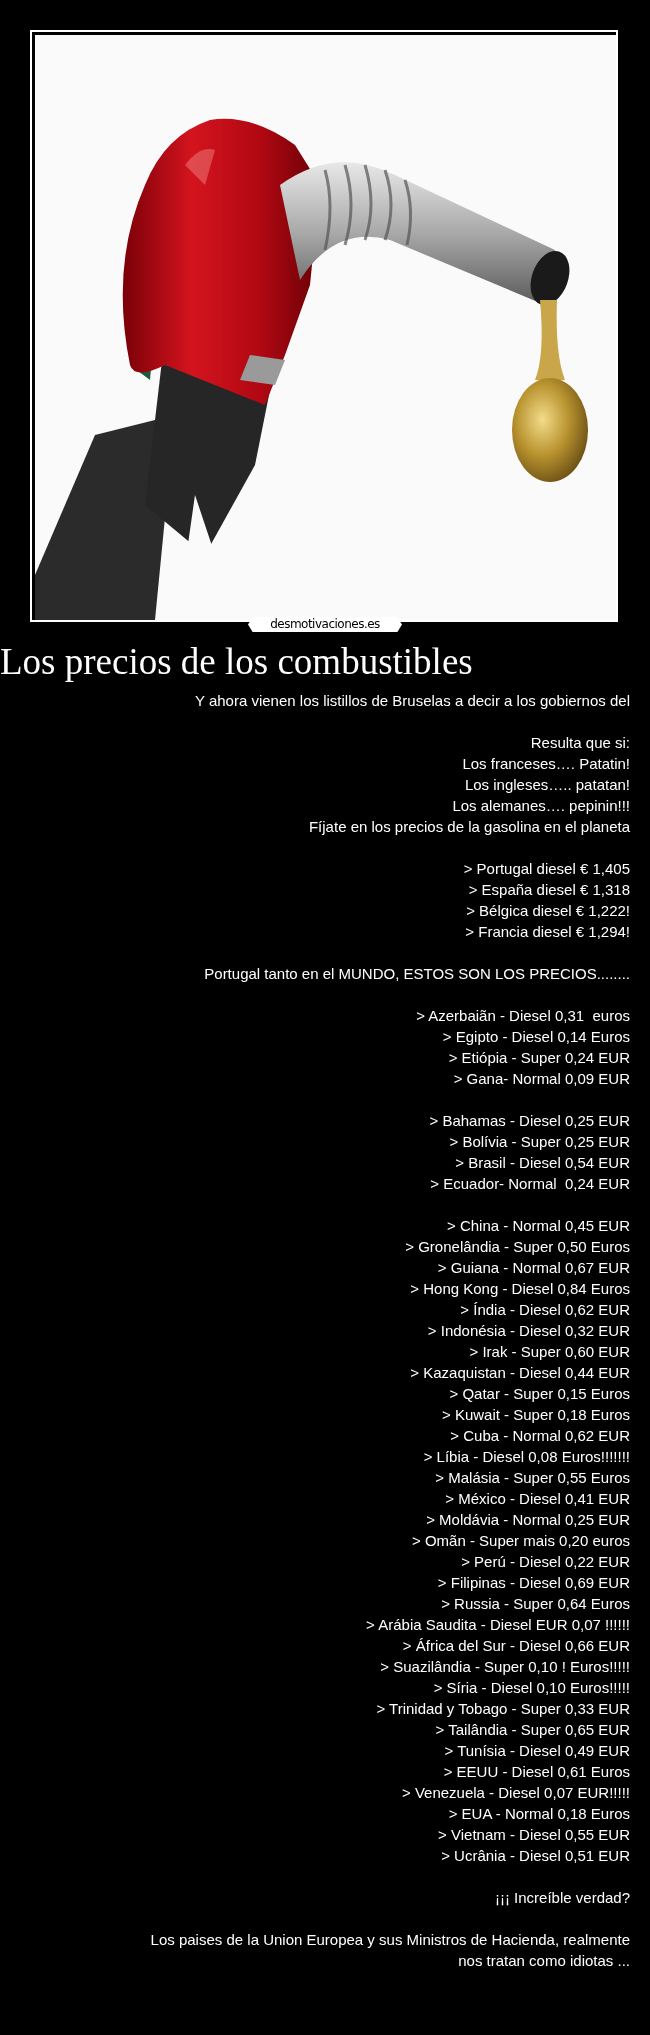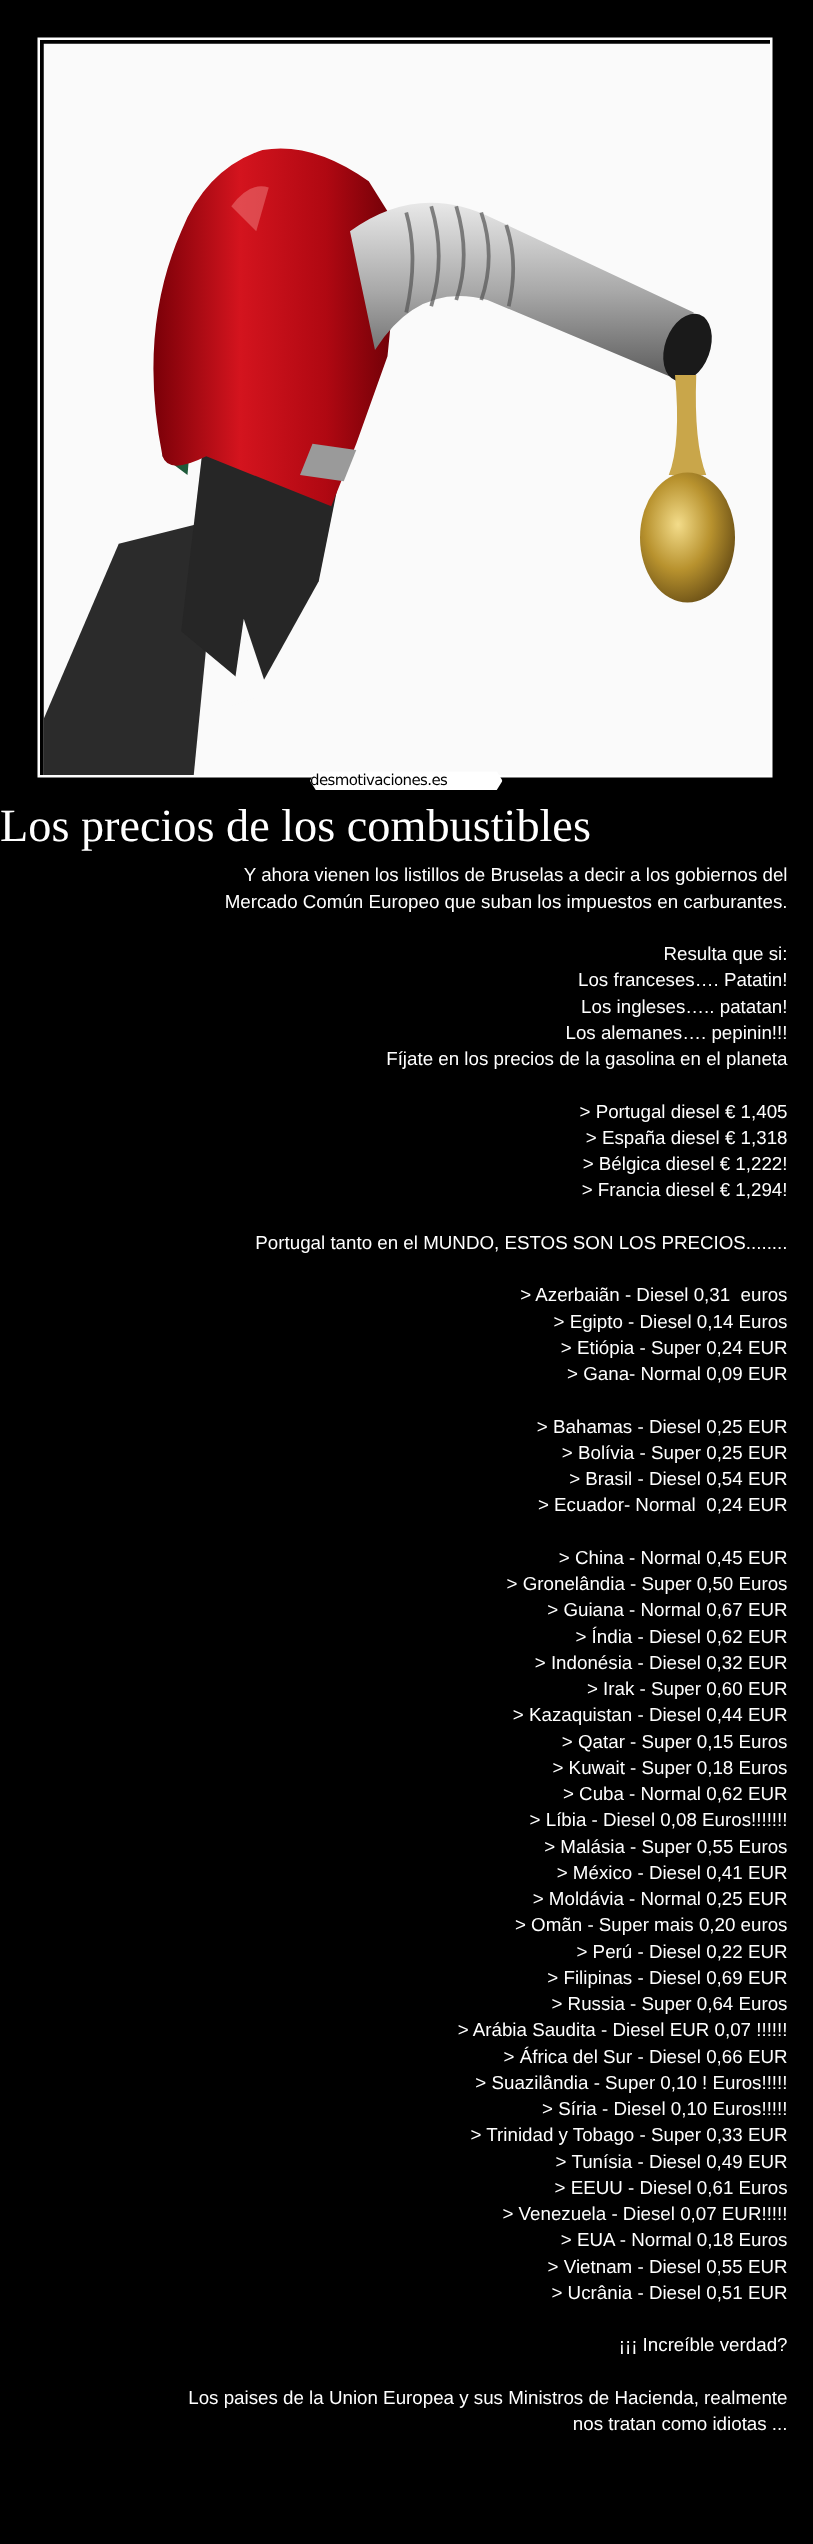--- a/index.html
+++ b/index.html
@@ -1,21 +1,21 @@
 <!DOCTYPE html>
 <html><head>
   <meta charset="utf-8">
   <style>
     html, body { margin: 0; padding: 0; background: #000; }
     body { width: 650px; height: 2035px; position: relative; overflow: hidden; font-family: "Liberation Sans", sans-serif; }
     .frame-outer { position: absolute; left: 30px; top: 30px; width: 588px; height: 592px; border: 2px solid #fff; box-sizing: border-box; }
     .photo { position: absolute; left: 35px; top: 35px; width: 581px; height: 585px; background: #fafafa; overflow: hidden; }
     .photo svg { width: 100%; height: 100%; display: block; }
     .watermark { position: absolute; left: 248px; top: 617px; width: 154px; height: 15px; background: #fff; color: #000;
-      font-family: "DejaVu Sans", sans-serif; font-size: 12px; line-height: 15px; text-align: left; letter-spacing: -0.5px;
+      font-family: "DejaVu Sans", sans-serif; font-size: 12px; line-height: 15px; text-align: center; letter-spacing: -0.5px;
       clip-path: polygon(3% 0, 97% 0, 100% 50%, 97% 100%, 3% 100%, 0 50%); }
     .title { position: absolute; left: 0; top: 640px; width: 566px; text-align: left; color: #fff;
       font-family: "Liberation Serif", "DejaVu Serif", serif; font-size: 37px; line-height: 44px; }
     .body-text { position: absolute; left: 20px; top: 690px; width: 610px; text-align: right; color: #fff;
       font-family: "Liberation Sans", sans-serif; font-size: 15px; line-height: 21px; }
     .body-text .line { display: block; white-space: pre; min-height: 21px; }
   </style>
 </head>
 <body>
 
@@ -65,21 +65,20 @@
     <path d="M505 265 Q510 320 500 345 L530 345 Q520 320 522 265 Z" fill="#c9a64a"></path>
     <ellipse cx="515" cy="395" rx="38" ry="52" fill="url(#gold)"></ellipse>
   </svg>
 </div>
 <div class="watermark">desmotivaciones.es</div>
 
 <div class="title">Los precios de los combustibles</div>
 
 <div class="body-text" id="body-lines">
     <span class="line">Y ahora vienen los listillos de Bruselas a decir a los gobiernos del</span>
-    <span class="line">Mercado Común Europeo que suban los impuestos en carburantes.</span>
     <span class="line"></span>
     <span class="line">Resulta que si:</span>
     <span class="line">Los franceses…. Patatin!</span>
     <span class="line">Los ingleses….. patatan!</span>
     <span class="line">Los alemanes…. pepinin!!!</span>
     <span class="line">Fíjate en los precios de la gasolina en el planeta</span>
     <span class="line"></span>
     <span class="line">&gt; Portugal diesel € 1,405</span>
     <span class="line">&gt; España diesel € 1,318</span>
     <span class="line">&gt; Bélgica diesel € 1,222!</span>
@@ -93,40 +92,42 @@
     <span class="line">&gt; Gana- Normal 0,09 EUR</span>
     <span class="line"></span>
     <span class="line">&gt; Bahamas - Diesel 0,25 EUR</span>
     <span class="line">&gt; Bolívia - Super 0,25 EUR</span>
     <span class="line">&gt; Brasil - Diesel 0,54 EUR</span>
     <span class="line">&gt; Ecuador- Normal  0,24 EUR</span>
     <span class="line"></span>
     <span class="line">&gt; China - Normal 0,45 EUR</span>
     <span class="line">&gt; Gronelândia - Super 0,50 Euros</span>
     <span class="line">&gt; Guiana - Normal 0,67 EUR</span>
+    <span class="line">&gt; Hong Kong - Diesel 0,84 Euros</span>
     <span class="line">&gt; Índia - Diesel 0,62 EUR</span>
     <span class="line">&gt; Indonésia - Diesel 0,32 EUR</span>
     <span class="line">&gt; Irak - Super 0,60 EUR</span>
     <span class="line">&gt; Kazaquistan - Diesel 0,44 EUR</span>
     <span class="line">&gt; Qatar - Super 0,15 Euros</span>
     <span class="line">&gt; Kuwait - Super 0,18 Euros</span>
     <span class="line">&gt; Cuba - Normal 0,62 EUR</span>
     <span class="line">&gt; Líbia - Diesel 0,08 Euros!!!!!!!</span>
     <span class="line">&gt; Malásia - Super 0,55 Euros</span>
     <span class="line">&gt; México - Diesel 0,41 EUR</span>
     <span class="line">&gt; Moldávia - Normal 0,25 EUR</span>
     <span class="line">&gt; Omãn - Super mais 0,20 euros</span>
     <span class="line">&gt; Perú - Diesel 0,22 EUR</span>
     <span class="line">&gt; Filipinas - Diesel 0,69 EUR</span>
     <span class="line">&gt; Russia - Super 0,64 Euros</span>
     <span class="line">&gt; Arábia Saudita - Diesel EUR 0,07 !!!!!!</span>
     <span class="line">&gt; África del Sur - Diesel 0,66 EUR</span>
     <span class="line">&gt; Suazilândia - Super 0,10 ! Euros!!!!!</span>
     <span class="line">&gt; Síria - Diesel 0,10 Euros!!!!!</span>
     <span class="line">&gt; Trinidad y Tobago - Super 0,33 EUR</span>
+    <span class="line">&gt; Tailândia - Super 0,65 EUR</span>
     <span class="line">&gt; Tunísia - Diesel 0,49 EUR</span>
     <span class="line">&gt; EEUU - Diesel 0,61 Euros</span>
     <span class="line">&gt; Venezuela - Diesel 0,07 EUR!!!!!</span>
     <span class="line">&gt; EUA - Normal 0,18 Euros</span>
     <span class="line">&gt; Vietnam - Diesel 0,55 EUR</span>
     <span class="line">&gt; Ucrânia - Diesel 0,51 EUR</span>
     <span class="line"></span>
     <span class="line">¡¡¡ Increíble verdad?</span>
     <span class="line"></span>
     <span class="line">Los paises de la Union Europea y sus Ministros de Hacienda, realmente</span>

